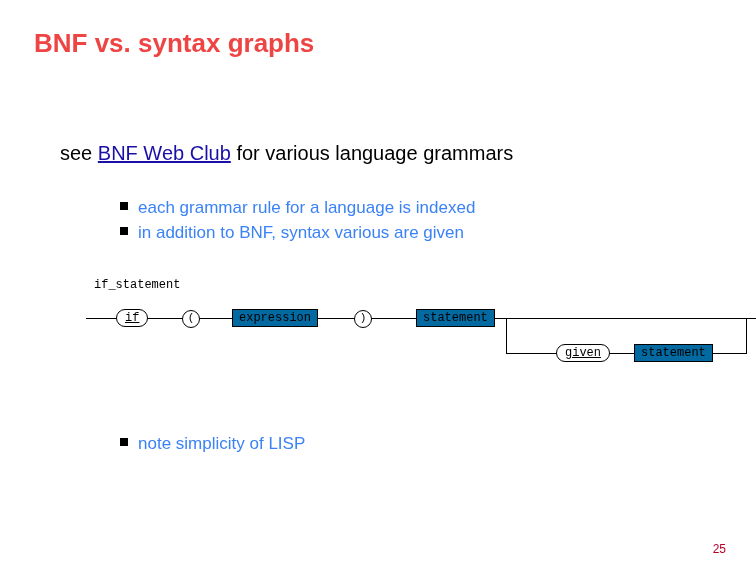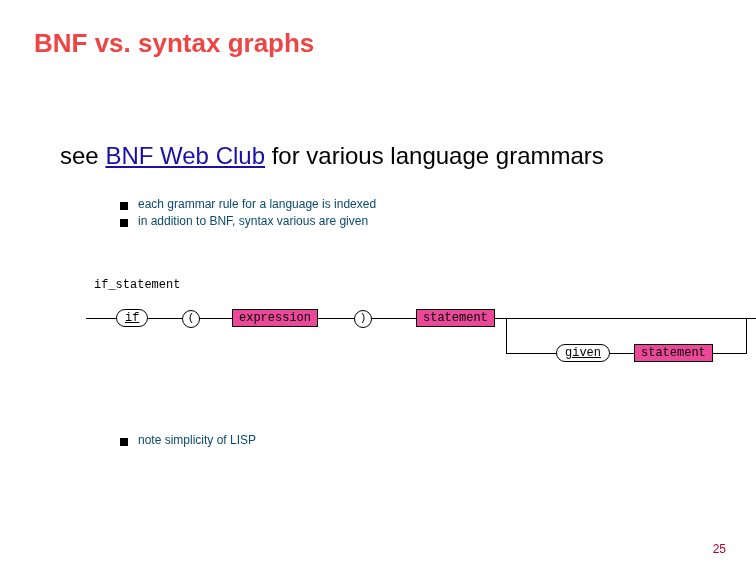--- a/index.html
+++ b/index.html
@@ -23,32 +23,32 @@
     left: 34px;
     top: 28px;
     font-size: 26px;
     font-weight: bold;
     color: #ef4444;
   }
   .intro {
     position: absolute;
     left: 60px;
     top: 142px;
-    font-size: 24px;
+    font-size: 20px;
     color: #000;
   }
   .intro a {
     color: #1a10a8;
     text-decoration: underline;
   }
   .bullets {
     position: absolute;
     left: 120px;
-    font-size: 12px;
-    color: #0c4a6e;
+    font-size: 17px;
+    color: #3b82f6;
     line-height: 1.45;
     text-align: center;
   }
   .bullets.top { top: 196px; }
   .bullets.bottom { top: 432px; }
   .bullets .row {
     display: flex;
     align-items: flex-start;
     gap: 10px;
   }
@@ -72,21 +72,21 @@
     margin-left: 48px;
   }
   .d-label {
     position: absolute;
     left: 8px;
     top: 0;
   }
   .d-box {
     position: absolute;
     border: 1px solid #000;
-    background: #ec4899;
+    background: #0369a1;
     padding: 1px 6px;
     white-space: nowrap;
     font-family: Liberation Mono, monospace;
   }
   .d-rbox {
     position: absolute;
     border: 1px solid #000;
     background: #fff;
     border-radius: 9px;
     padding: 1px 8px;

